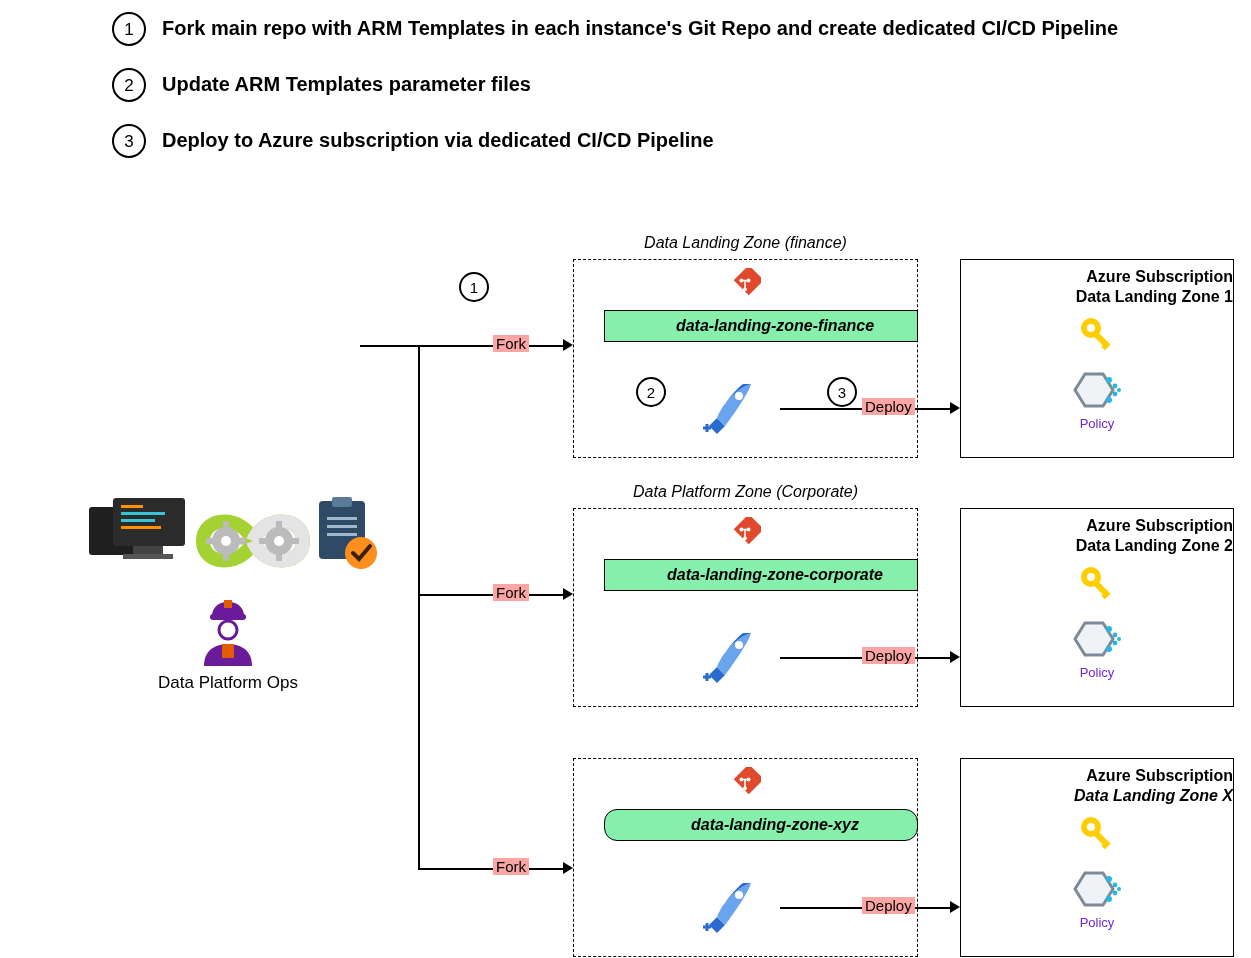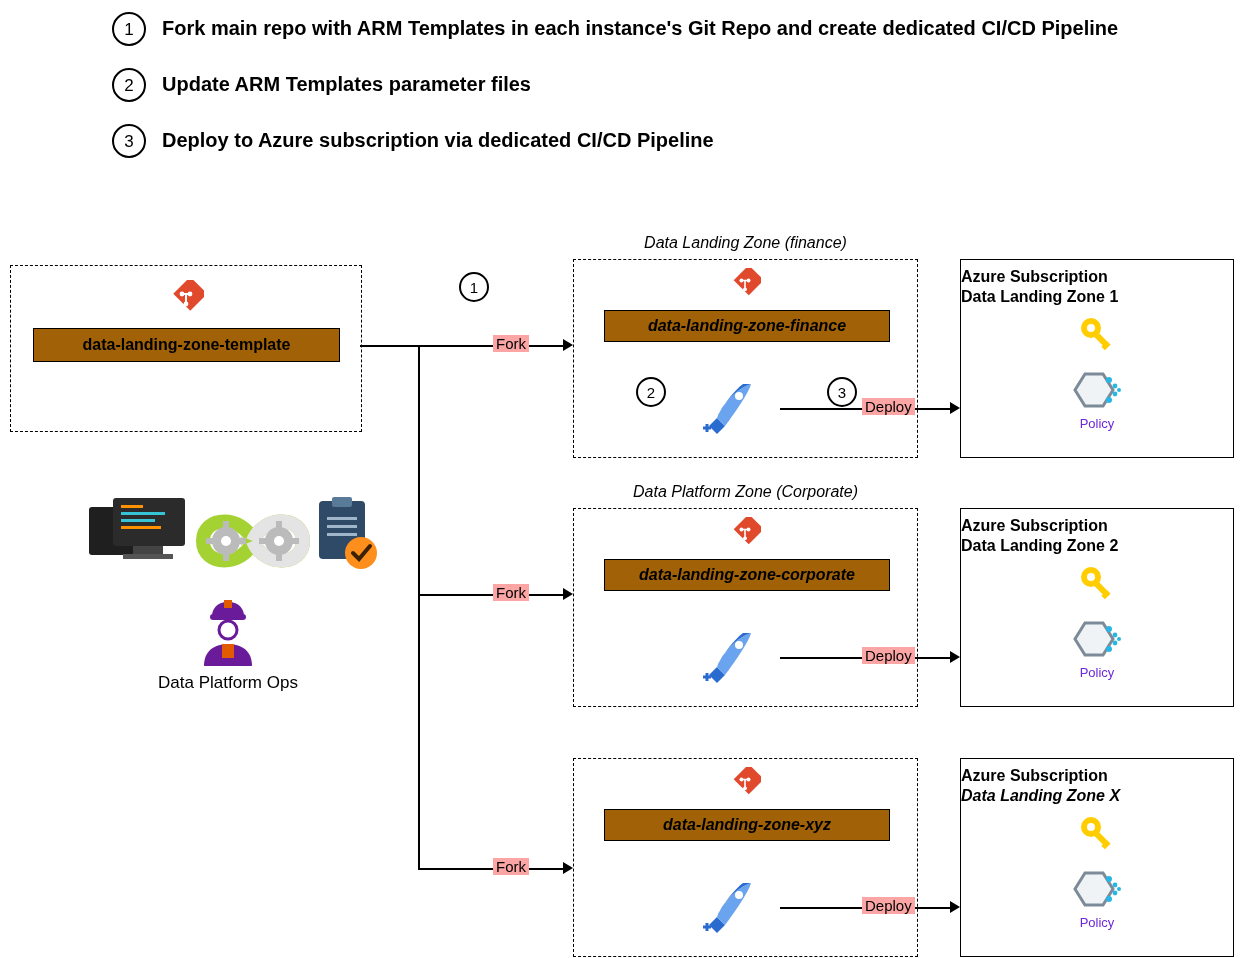--- a/index.html
+++ b/index.html
@@ -12,29 +12,29 @@
     width:30px; height:30px; border:2px solid #000; border-radius:50%;
     display:flex; align-items:center; justify-content:center;
     font-size:17px; font-weight:400; flex:0 0 auto; margin-right:16px; line-height:1;
   }
   .step-text { font-size:20px; font-weight:600; line-height:1.35; padding-top:3px; }
 
   .dashed-box { border:1.5px dashed #000; background:#fff; }
 
   .template-box { top:265px; left:10px; width:350px; height:165px; }
   .repo-name-box {
-    position:absolute; border:1.5px solid #000; background:#a16207;
+    position:absolute; border:1.5px solid #000; background:#86efac;
     display:flex; align-items:center; justify-content:center;
-    font-size:16px; font-weight:600;
+    font-size:16px; font-weight:600;padding-left:28px;
   }
 
   .zone-box { left:573px; width:343px; height:197px;font-style:italic; }
   .zone-title { position:absolute; top:-26px; left:0; width:100%; text-align:center; font-size:16px; }
   .sub-box { left:960px; width:272px; height:197px; border:1.5px solid #000; }
-  .sub-title1, .sub-title2 { position:absolute; width:100%; text-align:left; font-size:16px; font-weight:700; }
+  .sub-title1, .sub-title2 { position:absolute; width:100%; text-align:right; font-size:16px; font-weight:700; }
   .sub-title1 { top:8px; }
   .sub-title2 { top:28px; }
 
   .policy-label { position:absolute; font-size:13px; color:#6d28d9; left:0; width:100%; text-align:center; }
 
   .edge-label { position:absolute; font-size:15px; background:#fca5a5; padding:0 3px; }
 
   .small-circle {
     position:absolute; width:26px; height:26px; border:2px solid #000; border-radius:50%;
     display:flex; align-items:center; justify-content:center; font-size:15px; background:#fff; z-index:5;
@@ -64,30 +64,20 @@
     <div class="step-row">
       <div class="step-circle">2</div>
       <div class="step-text">Update ARM Templates parameter files</div>
     </div>
     <div class="step-row">
       <div class="step-circle">3</div>
       <div class="step-text">Deploy to Azure subscription via dedicated CI/CD Pipeline</div>
     </div>
   </div>
 
-  <div class="abs dashed-box template-box">
-    <svg class="icon" style="top:14px; left:157px;" width="36" height="36" viewBox="0 0 36 36">
-      <rect x="6" y="0" width="24" height="24" fill="#e0492c" transform="rotate(45 18 18)"></rect>
-      <circle cx="14" cy="14" r="2.4" fill="#fff"></circle>
-      <circle cx="22" cy="14" r="2.4" fill="#fff"></circle>
-      <circle cx="18" cy="24" r="2.4" fill="#fff"></circle>
-      <path d="M14 14 L22 14 M18 14 L18 24" stroke="#fff" stroke-width="2"></path>
-    </svg>
-    <div class="repo-name-box" style="top:62px; left:22px; width:305px; height:32px;">data-landing-zone-template</div>
-  </div>
 
   <svg class="abs icon" style="top:495px; left:83px;" width="300" height="96" viewBox="0 0 300 96">
 
     <rect x="6" y="12" width="72" height="48" rx="3" fill="#1f1f1f"></rect>
     <rect x="30" y="3" width="72" height="48" rx="3" fill="#2b2b2b"></rect>
     <rect x="38" y="10" width="22" height="3" fill="#ff9000"></rect>
     <rect x="38" y="17" width="44" height="3" fill="#36c3d6"></rect>
     <rect x="38" y="24" width="34" height="3" fill="#36c3d6"></rect>
     <rect x="38" y="31" width="40" height="3" fill="#ff9000"></rect>
     <rect x="50" y="51" width="30" height="8" fill="#444"></rect>
@@ -237,21 +227,21 @@
   </div>
 
   <div class="abs dashed-box zone-box" style="top:758px;">
     <svg class="icon" style="top:8px; left:155px;" width="32" height="32" viewBox="0 0 36 36">
       <rect x="6" y="0" width="24" height="24" fill="#e0492c" transform="rotate(45 18 18)"></rect>
       <circle cx="14" cy="14" r="2.2" fill="#fff"></circle>
         <circle cx="22" cy="14" r="2.2" fill="#fff"></circle>
         <circle cx="18" cy="24" r="2.2" fill="#fff"></circle>
       <path d="M14 14 L22 14 M18 14 L18 24" stroke="#fff" stroke-width="1.8"></path>
     </svg>
-    <div class="repo-name-box" style="top:50px; left:30px; width:284px; height:30px;">data-landing-zone-xyz</div>
+    <div class="repo-name-box" style="top:50px; left:30px; width:284px; height:30px;border-radius:13px;">data-landing-zone-xyz</div>
     <svg class="icon" style="top:118px; left:125px;" width="58" height="58" viewBox="0 0 58 58">
       <path d="M10 48 L18 40 L26 48 L18 56 Z" fill="#2a6bd0"></path>
       <path d="M18 40 C26 20 44 8 52 6 C50 14 38 32 26 48 Z" fill="#6aa3ee"></path>
       <path d="M18 40 C26 20 44 8 52 6 L44 6 C36 12 24 26 18 40 Z" fill="#2a6bd0"></path>
       <circle cx="40" cy="18" r="4" fill="#fff"></circle>
       <path d="M4 50 L12 50 M8 46 L8 54" stroke="#2a6bd0" stroke-width="3"></path>
     </svg>
   </div>
   <div class="arrow-line" style="top:868px; left:418px; width:145px;"></div>
   <div class="arrow-head" style="top:862px; left:563px;"></div>

